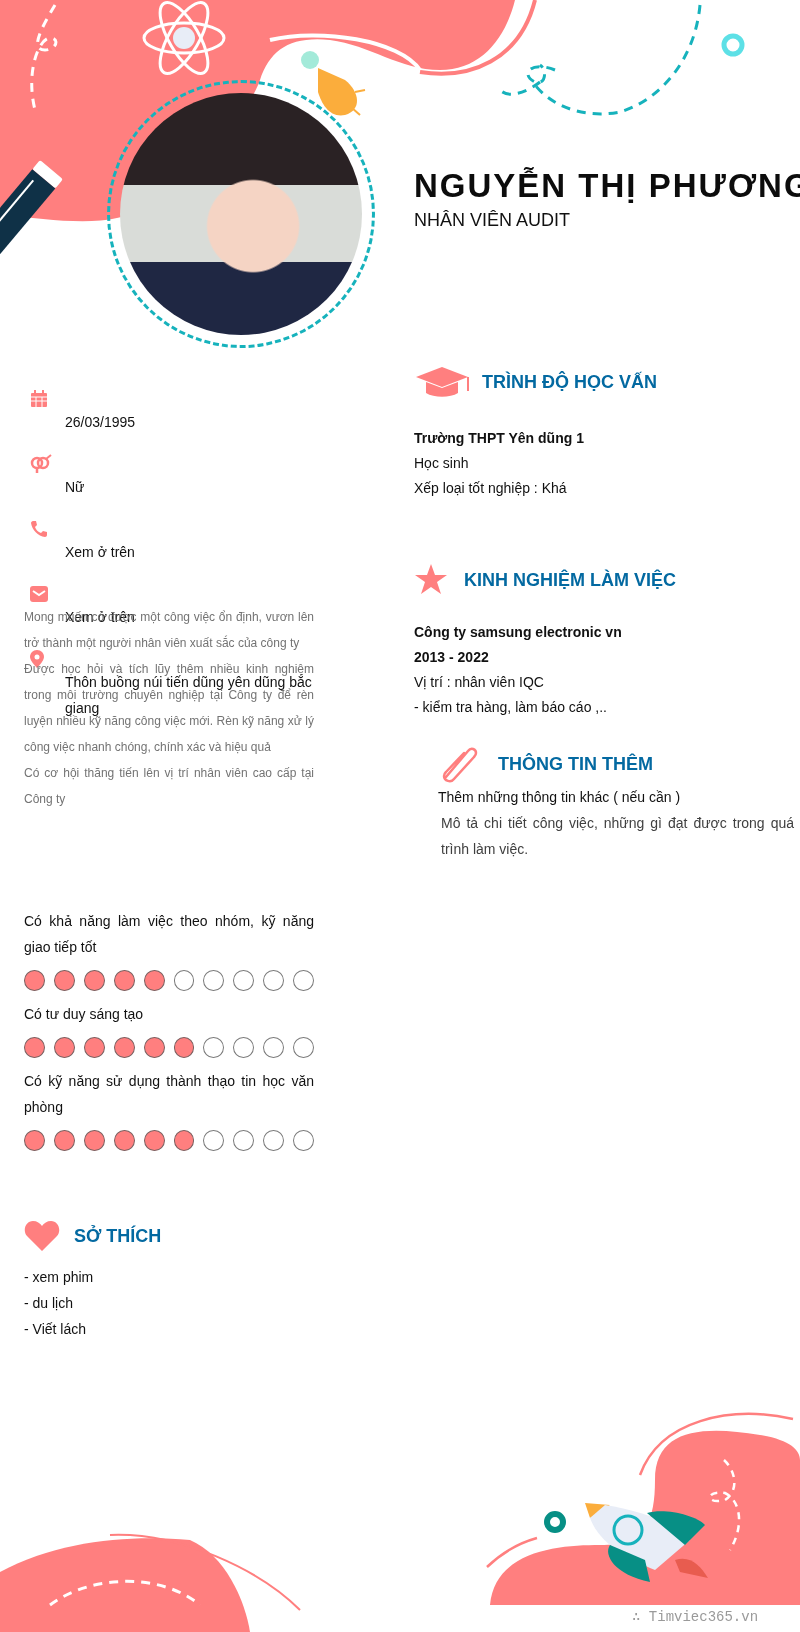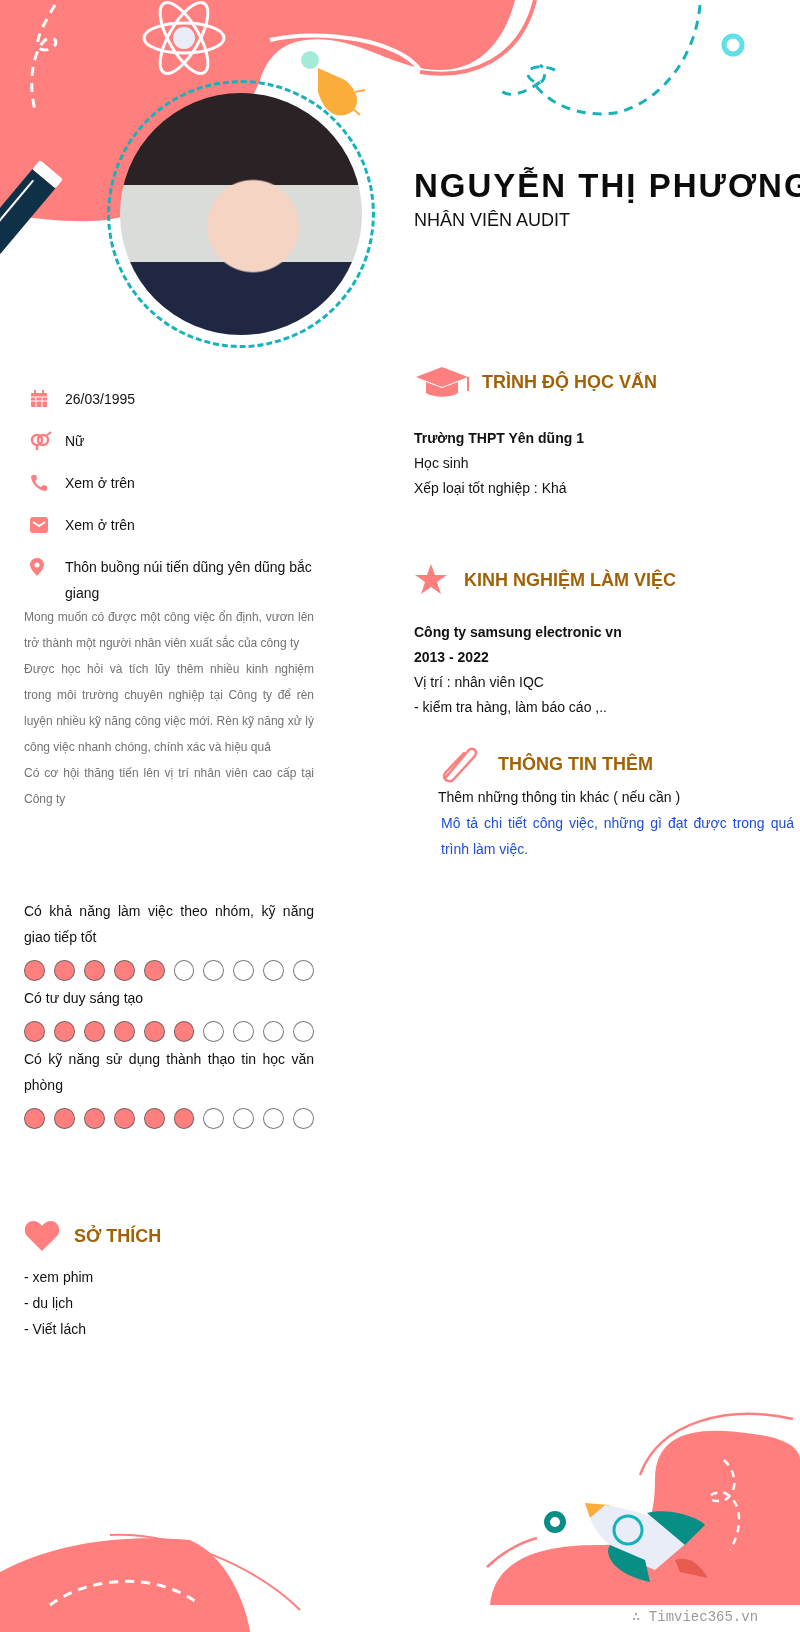--- a/index.html
+++ b/index.html
@@ -14,39 +14,39 @@
 
   .avatar-wrap { position: absolute; left: 107px; top: 80px; width: 268px; height: 268px; border-radius: 50%; border: 3px dashed #16b2bc; }
   .avatar { position: absolute; left: 10px; top: 10px; width: 242px; height: 242px; border-radius: 50%; overflow: hidden;
             background: radial-gradient(circle at 55% 55%, #f5d4c4 0 24%, transparent 25%),
                         linear-gradient(180deg, #2a2224 0 38%, #d9dcd8 38% 70%, #1f2743 70% 100%); }
 
   
   .contact { position: absolute; left: 30px; top: 386px; width: 300px; }
   .contact-row { display: flex; align-items: flex-start; margin-bottom: 16px; font-size: 14px; line-height: 26px; }
   .contact-row .ic { width: 35px; flex: 0 0 35px; height: 26px; display: flex; align-items: center; }
-  .contact-row .txt { flex: 1; }
+  .contact-row .txt { flex: 1; margin-top: 23px; }
 
   .section { position: absolute; }
   .sec-head { display: flex; align-items: center; height: 40px; }
   .sec-head .ic { width: 50px; flex: 0 0 50px; display: flex; align-items: center; }
-  .sec-head .title { font-size: 18px; font-weight: 700; color: #a16207; }
+  .sec-head .title { font-size: 18px; font-weight: 700; color: #0369a1; }
   .para { font-size: 12px; line-height: 26px; text-align: justify; color: #737373; }
 
-  .skill-name { font-size: 14px; line-height: 26px; text-align: justify; }
+  .skill-name { font-size: 14px; line-height: 26px; text-align: justify; margin-top: 10px; }
   .dots { display: flex; gap: 9px; margin-top: 10px; margin-bottom: 4px; }
   .dot { width: 21px; height: 21px; border-radius: 50%; border: 1.5px solid #7a7a7a; background: #fff; }
   .dot.on { background: #ff7f7f; border-color: #7a6060; }
 
   .list-item { font-size: 14px; line-height: 26px; }
 
   
   .right-block { font-size: 14px; line-height: 25px; }
   .bold { font-weight: 700; }
-  .muted { color: #1d4ed8; text-align: justify; }
+  .muted { color: #404040; text-align: justify; }
 
   .watermark { position: absolute; left: 632px; top: 1608px; font-family: "Liberation Mono", monospace; font-size: 14px; color: #9a9a9a; }
 </style>
 </head>
 <body>
 
 <svg class="deco" width="800" height="1632" viewBox="0 0 800 1632">
 
   <path d="M0,0 L515,0 C505,40 480,70 440,70 C400,70 370,45 330,40 C290,36 270,50 260,80 C250,110 200,170 150,205 C110,230 60,220 0,215 Z" fill="#ff7f7f"></path>
   <path d="M270,40 C320,28 400,40 420,70" stroke="#fff" stroke-width="4" fill="none"></path>

